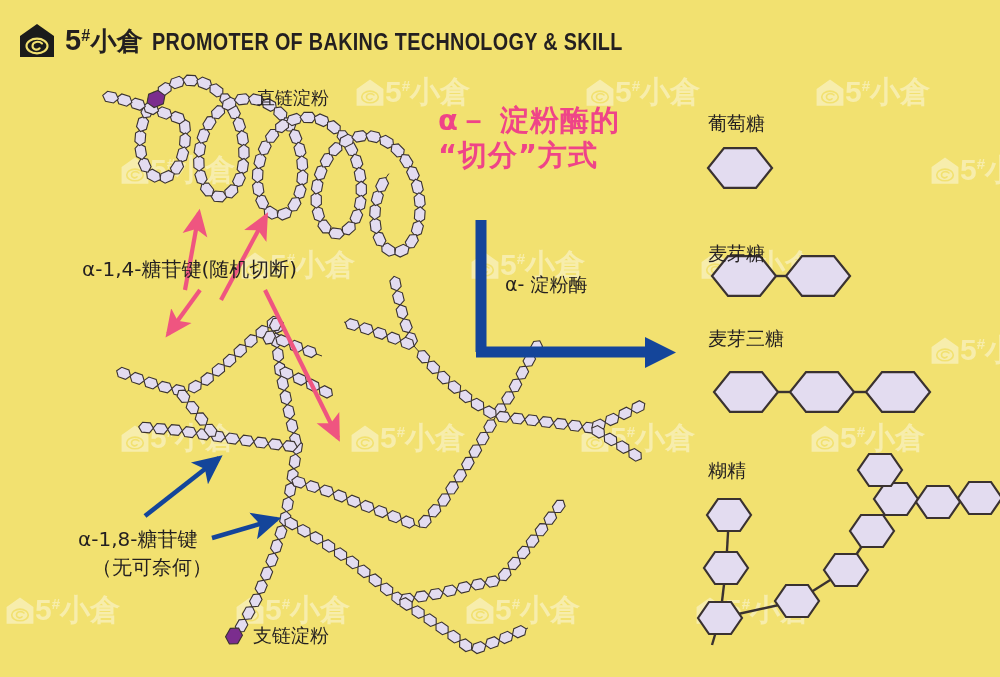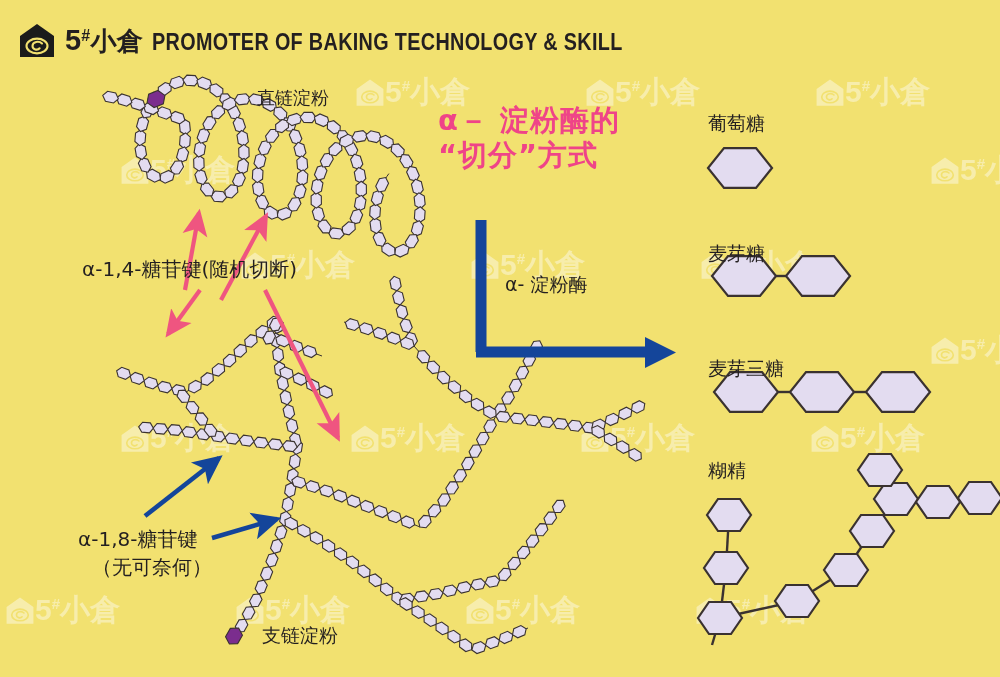--- a/index.html
+++ b/index.html
@@ -83,21 +83,21 @@
 
   
   .label {
     position: absolute;
     z-index: 5;
     color: #231f20;
     white-space: nowrap;
     font-family: "DejaVu Sans", "Liberation Sans", sans-serif;
   }
   #label-amylose { left: 257px; top: 86px; font-size: 18px; }
-  #label-amylopectin { left: 262px; top: 623px; font-size: 19px; }
+  #label-amylopectin { left: 253px; top: 623px; font-size: 19px; }
   #label-alpha14 { left: 82px; top: 256px; font-size: 20px; }
   #label-alpha16 {
     left: 78px; top: 526px; font-size: 20px; line-height: 1.38;
     white-space: normal; width: 210px; text-align: left;
   }
   #label-alpha16 .l2 { display: block; padding-left: 14px; }
   #label-enzyme-product {
     left: 505px; top: 271px; font-size: 19px; line-height: 1.42;
     white-space: normal; width: 150px;
   }
@@ -122,21 +122,21 @@
   .prod-label {
     position: absolute;
     z-index: 5;
     color: #231f20;
     font-size: 19px;
     white-space: nowrap;
     font-family: "DejaVu Sans", "Liberation Sans", sans-serif;
   }
   #prod-label-0 { left: 708px; top: 111px; }
   #prod-label-1 { left: 708px; top: 241px; }
-  #prod-label-2 { left: 708px; top: 356px; }
+  #prod-label-2 { left: 708px; top: 326px; }
   #prod-label-3 { left: 708px; top: 458px; font-family: Liberation Mono, monospace; }
 </style>
 </head>
 <body>
 
 <div id="page">
 
   <div id="watermarks">
       <div class="wm" style="left: 355px; top: 72px; color: rgba(255, 255, 255, 0.42);">
         <span class="wm-logo">

